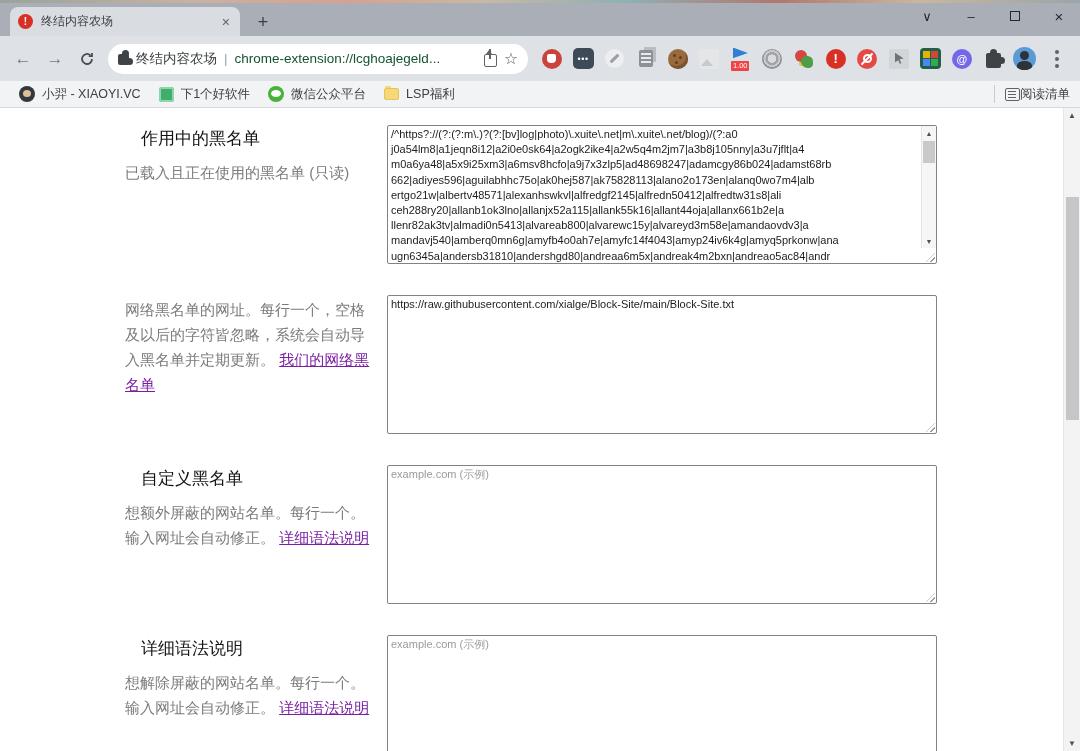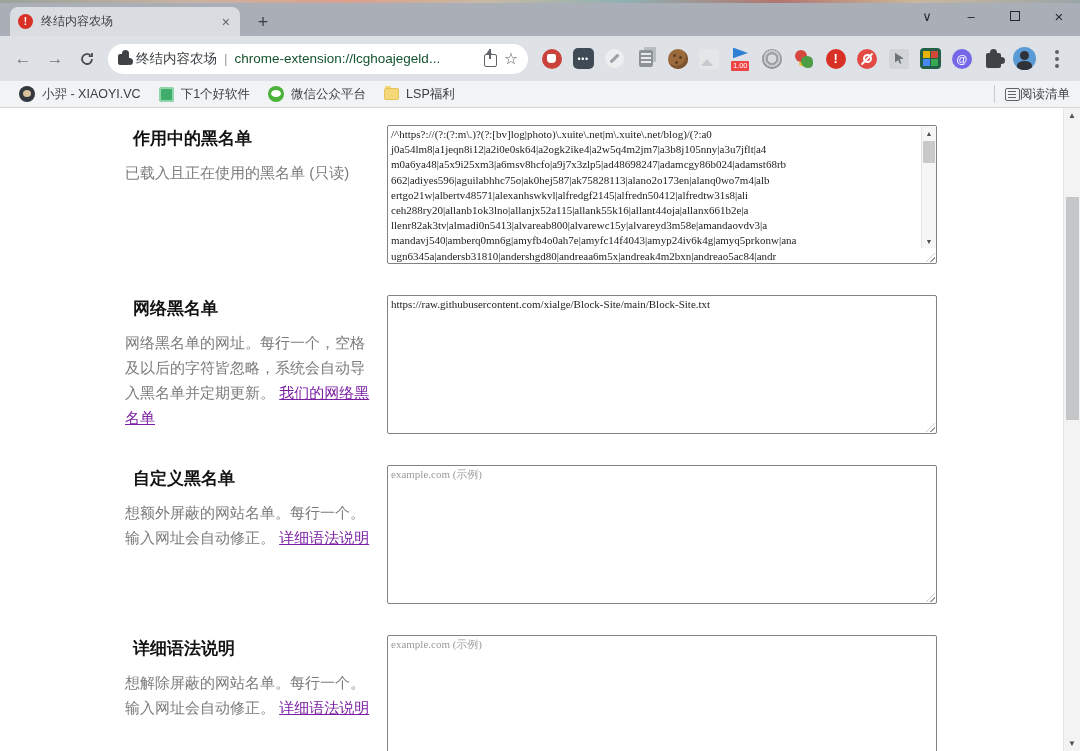--- a/index.html
+++ b/index.html
@@ -94,26 +94,26 @@
   .bm-folder::before{content:"";position:absolute;top:-3px;left:0;width:6px;height:2px;background:#f6d878;border-radius:1px 1px 0 0}
   .bm-right{margin-left:auto;display:flex;align-items:center;gap:0;border-left:1px solid #c9cbce;padding-left:10px;height:18px}
   .rl-icon{width:15px;height:13px;border:1.5px solid #5f6368;border-radius:2px;position:relative}
   .rl-icon::after{content:"";position:absolute;left:2px;top:2px;width:8px;height:1.5px;background:#5f6368;box-shadow:0 3px 0 #5f6368,0 6px 0 #5f6368}
 
   
   .content{position:relative;height:643px;background:#fff;overflow:hidden}
   .main{padding:17px 0 0 125px}
   .row{display:flex;margin-bottom:31px}
   .leftcol{width:250px;margin-right:12px;padding-top:2px}
-  .leftcol h3{font-size:17px;color:#121212;margin:0 8px 10px;font-weight:bold}
+  .leftcol h3{font-size:17px;color:#121212;margin:0 16px 10px;font-weight:normal}
   .desc{font-size:15px;line-height:25px;color:#7b7b7b}
   .desc a{color:#7b1fa2}
   .ta-wrap{position:relative;width:550px;height:139px}
   textarea{width:100%;height:100%;border:1px solid #828282;border-radius:2px;resize:none;
-    font-family:Liberation Serif, serif;font-size:11px;line-height:15.2px;
+    font-family:Liberation Sans, sans-serif;font-size:11px;line-height:15.2px;
     padding:1px 3px;color:#1c1c1c;background:#fff;outline:none;overflow:hidden}
   textarea::placeholder{color:#9b9b9b}
   .handle{position:absolute;right:2px;bottom:2px;width:9px;height:9px;
     background:repeating-linear-gradient(135deg,transparent 0 2px,#9b9b9b 2px 3.5px);
     clip-path:polygon(100% 0,100% 100%,0 100%)}
   .ta-scroll{position:absolute;top:1px;right:1px;bottom:16px;width:15px;background:#f6f6f6;border-left:1px solid #e4e4e4}
   .sa{height:14px;display:flex;align-items:center;justify-content:center;font-size:7px;color:#505050}
   .sa.bottom{position:absolute;bottom:0;left:0;right:0}
   .ta-thumb{position:absolute;top:15px;left:1px;width:12px;height:22px;background:#c9c9c9}
 
@@ -273,21 +273,20 @@
           <div class="sa">▲</div>
           <div class="ta-thumb"></div>
           <div class="sa bottom">▼</div>
         </div>
         <div class="handle"></div>
       </div>
     </div>
 
     <div class="row">
       <div class="leftcol">
-        <h3>网络黑名单</h3>
         <p class="desc"><span>网络黑名单的网址。每行一个，空格及以后的字符皆忽略，系统会自动导入黑名单并定期更新。</span> <a href="#">我们的网络黑名单</a></p>
       </div>
       <div class="ta-wrap">
         <textarea style="">https://raw.githubusercontent.com/xialge/Block-Site/main/Block-Site.txt</textarea>
         <div class="handle"></div>
       </div>
     </div>
 
     <div class="row">
       <div class="leftcol">

